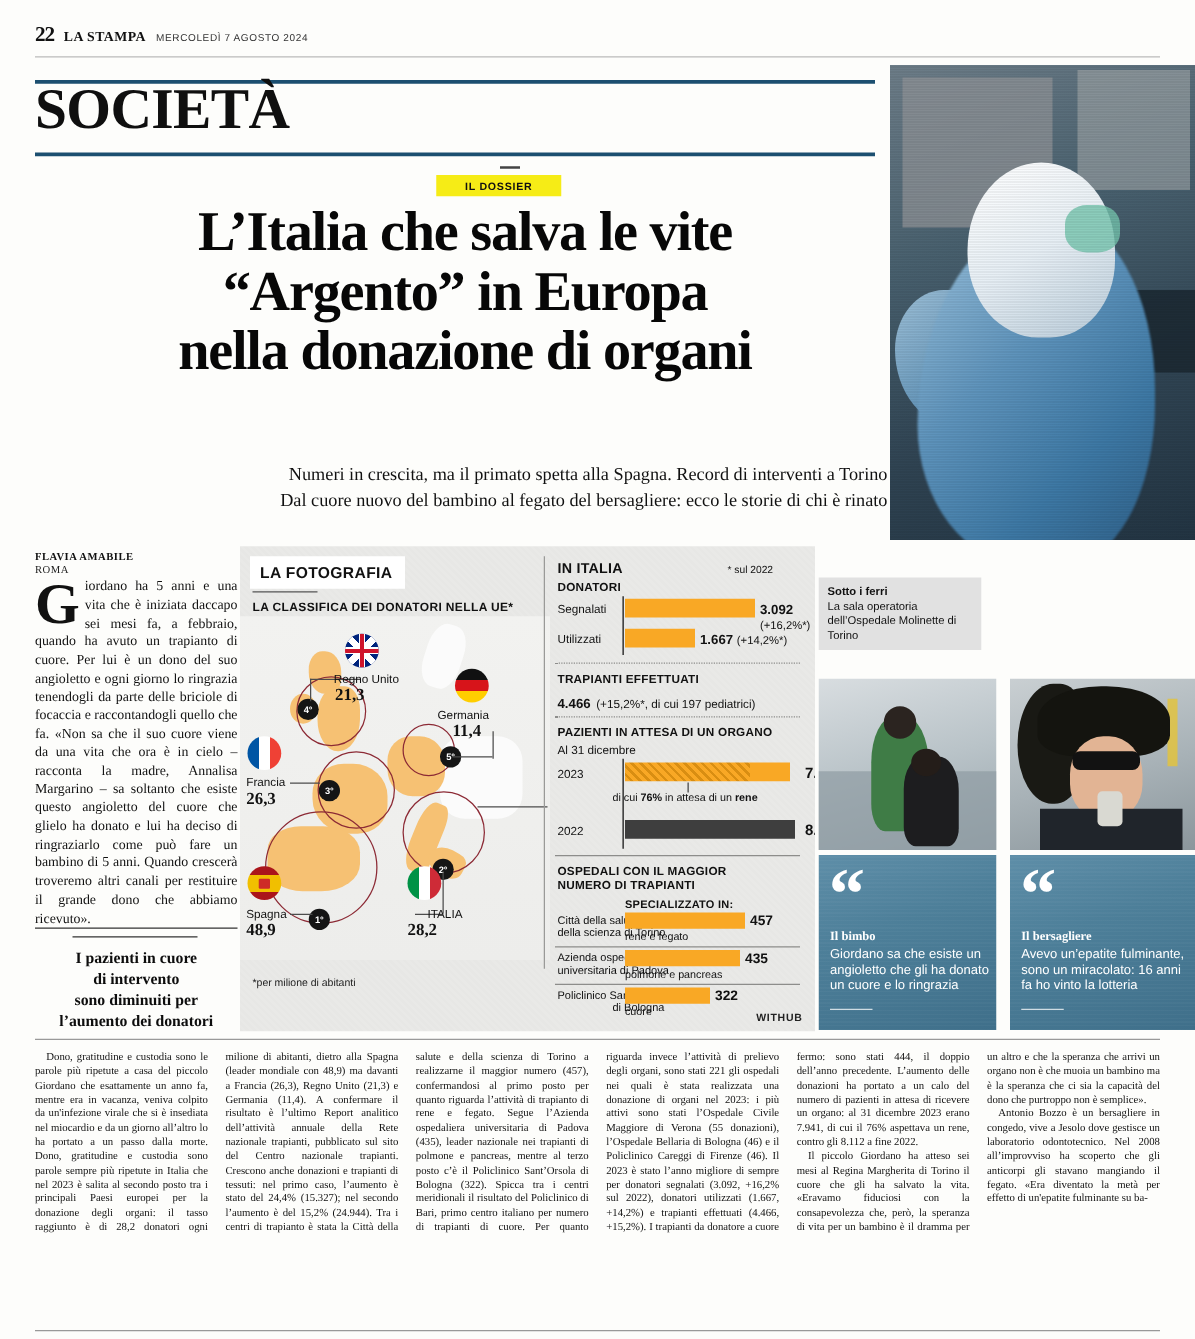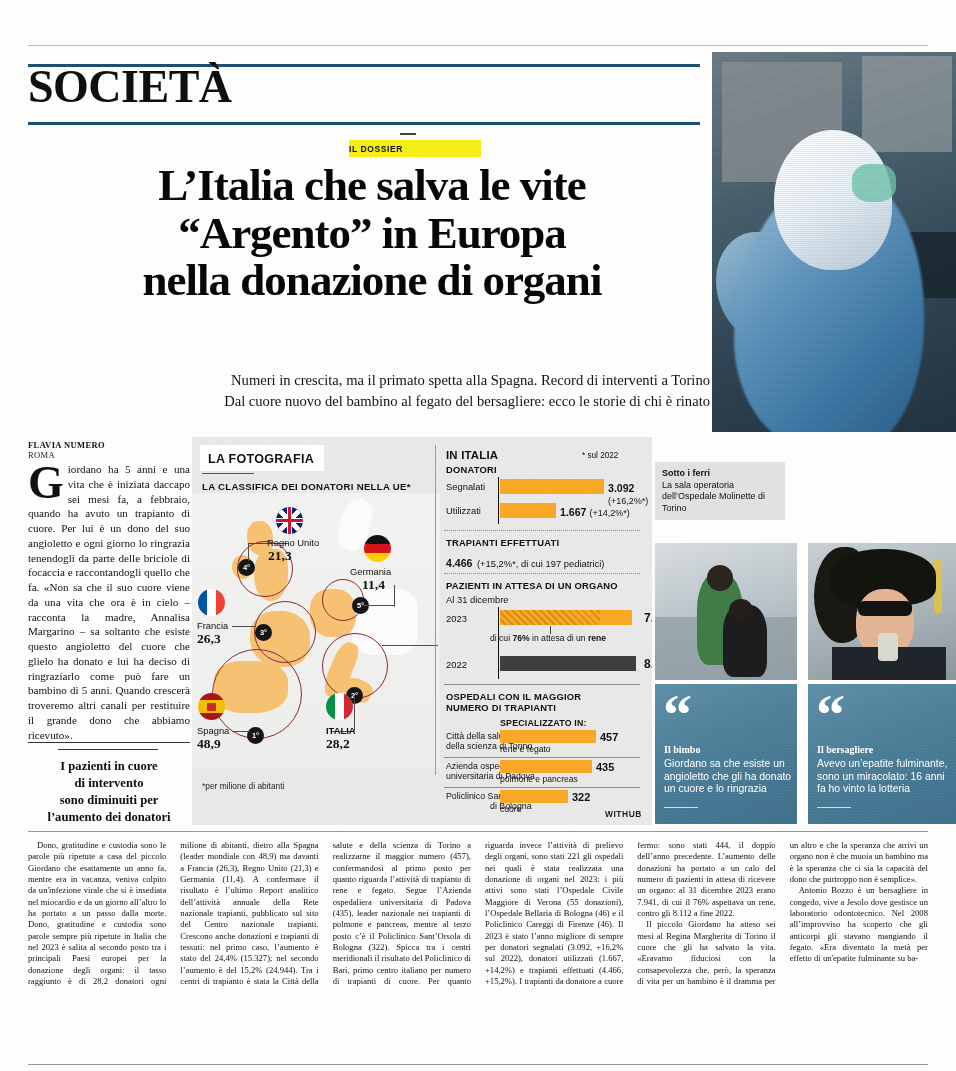--- a/index.html
+++ b/index.html
@@ -38,22 +38,22 @@
     background:linear-gradient(140deg,#9dbfd6,#3f7aa6);}
   .hero-photo .machine{position:absolute;left:10px;top:10px;width:120px;height:120px;background:#8d9196;opacity:.75;}
   .hero-photo .machine2{position:absolute;left:150px;top:4px;width:90px;height:96px;background:#a2a6a9;opacity:.6;}
   .hero-photo .dark1{position:absolute;left:168px;top:180px;width:76px;height:66px;background:#1a2730;opacity:.85;}
   .hero-photo .dark2{position:absolute;left:150px;top:160px;width:24px;height:26px;background:#141f27;}
   .hero-photo .glove{position:absolute;left:140px;top:112px;width:44px;height:38px;background:#74c3ad;opacity:.8;border-radius:40%;}
   .hero-photo .grain{position:absolute;inset:0;
     background-image:repeating-linear-gradient(0deg,rgba(0,0,0,.05) 0 1px,transparent 1px 2px);}
 
   
-  .kicker{position:absolute;left:349px;top:140px;width:132px;height:17px;background:#f6ec16;
-    display:flex;align-items:center;justify-content:flex-start;}
+  .kicker{position:absolute;left:349px;top:140px;width:100px;height:17px;background:#f6ec16;
+    display:flex;align-items:center;justify-content:center;}
   .kicker span{font-family:"Liberation Sans",sans-serif;font-size:8.5px;font-weight:700;letter-spacing:.6px;color:#111;}
   .kicker-tick{position:absolute;left:400px;top:133px;width:16px;height:2px;background:#444;}
 
   .headline{position:absolute;left:36px;top:162px;width:672px;text-align:center;
     font-family:"Liberation Serif",serif;font-weight:700;font-size:45px;line-height:1.06;
     letter-spacing:-1px;color:#070707;}
   .headline .l{display:block;}
 
   .subdeck{position:absolute;left:30px;top:370px;width:680px;
     font-family:"Liberation Serif",serif;font-size:14.6px;line-height:1.42;color:#111;}
@@ -104,21 +104,21 @@
 
   .ring{position:absolute;border:1.4px solid #8c2a35;border-radius:50%;background:transparent;}
   .rank{position:absolute;width:17px;height:17px;border-radius:50%;background:#151515;color:#fff;
     display:flex;align-items:center;justify-content:center;
     font-family:"Liberation Sans",sans-serif;font-size:7.5px;font-weight:700;}
   .leader{position:absolute;background:#4c4c4c;height:1px;}
   .leaderv{position:absolute;background:#4c4c4c;width:1px;}
 
   .flag{position:absolute;width:27px;height:27px;border-radius:50%;overflow:hidden;}
   .flagname{position:absolute;font-family:"Liberation Sans",sans-serif;font-size:9.4px;color:#111;white-space:nowrap;}
-  .flagname.bold{font-weight:700;}
+  .flagname.bold{font-weight:400;margin-left:16px;}
   .flagval{position:absolute;font-family:"Liberation Serif",serif;font-weight:700;font-size:13.5px;color:#111;white-space:nowrap;}
 
   .fg-uk{background:#00247d;}
   .fg-uk:before{content:"";position:absolute;inset:0;
     background:
       linear-gradient(45deg,transparent 43%,#fff 43% 57%,transparent 57%),
       linear-gradient(-45deg,transparent 43%,#fff 43% 57%,transparent 57%),
       linear-gradient(90deg,transparent 40%,#fff 40% 60%,transparent 60%),
       linear-gradient(0deg,transparent 40%,#fff 40% 60%,transparent 60%);}
   .fg-uk:after{content:"";position:absolute;inset:0;
@@ -200,20 +200,25 @@
     text-align:justify;hyphens:auto;color:#111;}
   .bodycols p{margin:0 0 0 0;text-indent:9px;}
   .bodycols p.first{text-indent:9px;}
   .botrule2{position:absolute;left:28px;top:1064px;width:900px;height:1px;background:#999;}
 </style>
 </head>
 <body>
 
 <div class="page">
 
+  <div class="masthead">
+    <span class="folio">22</span>
+    <span class="paper-name">LA STAMPA</span>
+    <span class="issue-date">MERCOLEDÌ 7 AGOSTO 2024</span>
+  </div>
   <div class="rule-top"></div>
 
   <div class="sect-rule-a"></div>
   <div class="sect-title">SOCIETÀ</div>
   <div class="sect-rule-b"></div>
 
   <div class="hero-photo">
     <div class="machine"></div>
     <div class="machine2"></div>
     <div class="dark2"></div>
@@ -235,21 +240,21 @@
     <span class="l">“Argento” in Europa</span>
     <span class="l">nella donazione di organi</span>
   </div>
 
   <div class="subdeck">
     <span class="l">Numeri in crescita, ma il primato spetta alla Spagna. Record di interventi a Torino</span>
     <span class="l">Dal cuore nuovo del bambino al fegato del bersagliere: ecco le storie di chi è rinato</span>
   </div>
 
   <div class="byline">
-    <div class="author">FLAVIA NUMERO</div>
+    <div class="author">FLAVIA AMABILE</div>
     <div class="place">ROMA</div>
   </div>
   <div class="opencol">
     <span class="dropcap">G</span><span>iordano ha 5 anni e una vita che è iniziata daccapo sei mesi fa, a febbraio, quando ha avuto un trapianto di cuore. Per lui è un dono del suo angioletto e ogni giorno lo ringrazia tenendogli da parte delle briciole di focaccia e raccontandogli quello che fa. «Non sa che il suo cuore viene da una vita che ora è in cielo – racconta la madre, Annalisa Margarino – sa soltanto che esiste questo angioletto del cuore che glielo ha donato e lui ha deciso di ringraziarlo come può fare un bambino di 5 anni. Quando crescerà troveremo altri canali per restituire il grande dono che abbiamo ricevuto».</span>
   </div>
 
   <div class="pull-rule1"></div>
   <div class="pull-rule2"></div>
   <div class="pullquote">
     <div>I pazienti in cuore</div>

